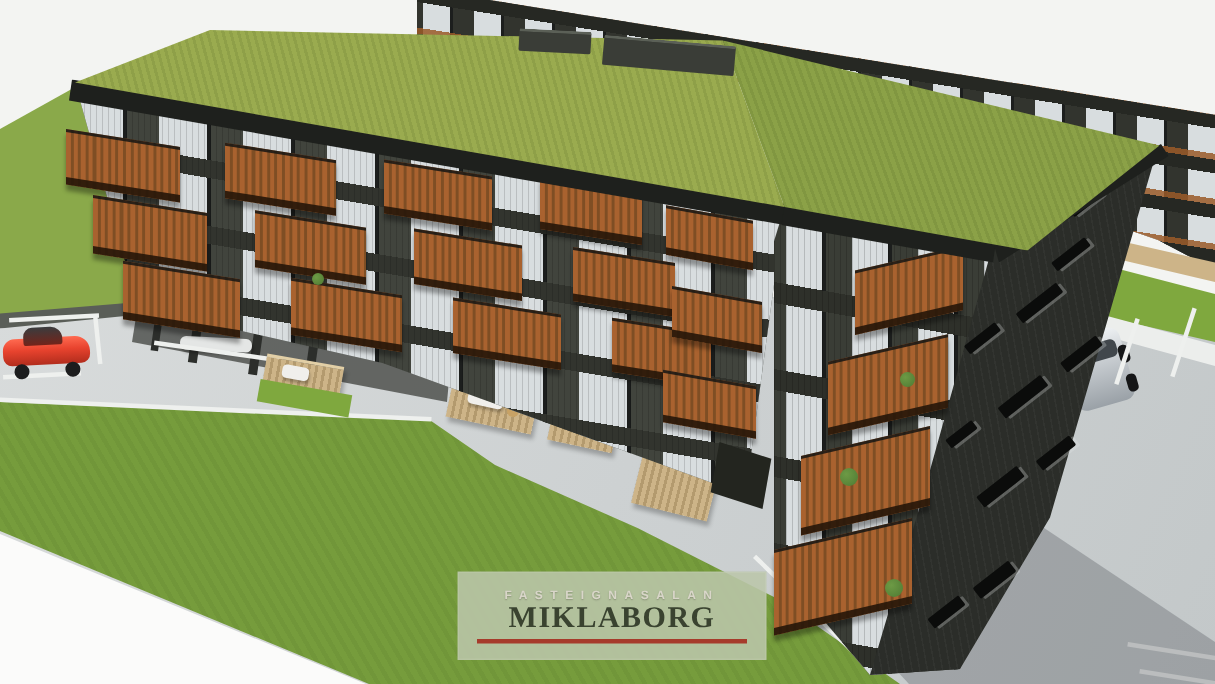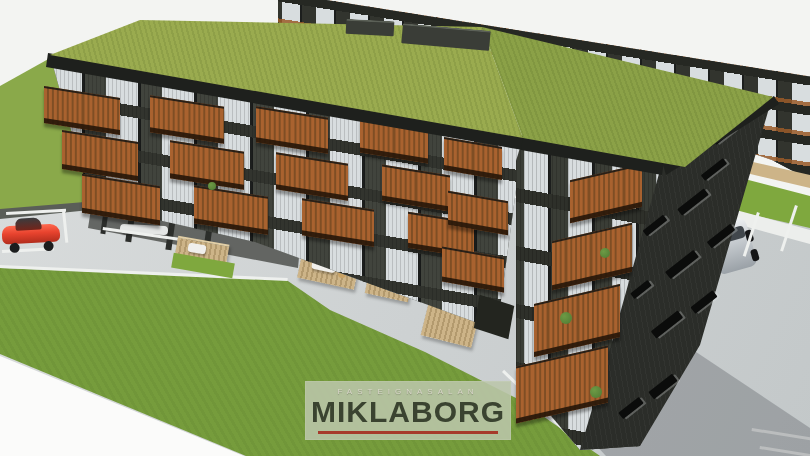--- a/index.html
+++ b/index.html
@@ -87,23 +87,23 @@
   .car-red .wheel{position:absolute;width:10px;height:10px;border-radius:50%;background:#1c1d1e;bottom:0;}
   .car-suv{position:absolute;left:712px;top:221px;width:40px;height:50px;transform:rotate(-16deg);}
   .car-suv .body{position:absolute;inset:0;border-radius:8px 8px 7px 7px;
     background:linear-gradient(180deg,#eef1f3,var(--c-car-silver) 40%,#9aa1a7);}
   .car-suv .glass{position:absolute;left:4px;top:8px;width:32px;height:12px;border-radius:4px;background:#41474c;}
   .car-suv .wheel{position:absolute;width:7px;height:12px;border-radius:3px;background:#151617;}
 
   
   .logo{position:absolute;left:305px;top:381px;width:206px;height:59px;background:var(--c-logo-box);
     display:flex;flex-direction:column;align-items:center;justify-content:center;box-shadow:0 0 0 1px rgba(255,255,255,0.08) inset;}
-  .logo .small{font-size:8px;letter-spacing:5px;color:var(--c-logo-small);font-weight:normal;
+  .logo .small{font-size:8px;letter-spacing:5px;color:var(--c-logo-small);font-weight:bold;
     text-shadow:0 1px 1px rgba(60,60,50,0.35);white-space:nowrap;margin-bottom:1px;}
-  .logo .brand{font-size:30px;font-weight:800;letter-spacing:1px;color:var(--c-logo-brand);line-height:1;white-space:nowrap;}
+  .logo .brand{font-size:20px;font-weight:800;letter-spacing:1px;color:var(--c-logo-brand);line-height:1;white-space:nowrap;font-family:Liberation Serif, serif;}
   .logo .rule{width:180px;height:3px;background:var(--c-logo-line);margin-top:4px;}
 </style>
 </head>
 <body>
 
 <div class="scene">
 
   <div class="layer pavement"></div>
 
   <div class="layer bg-building">

